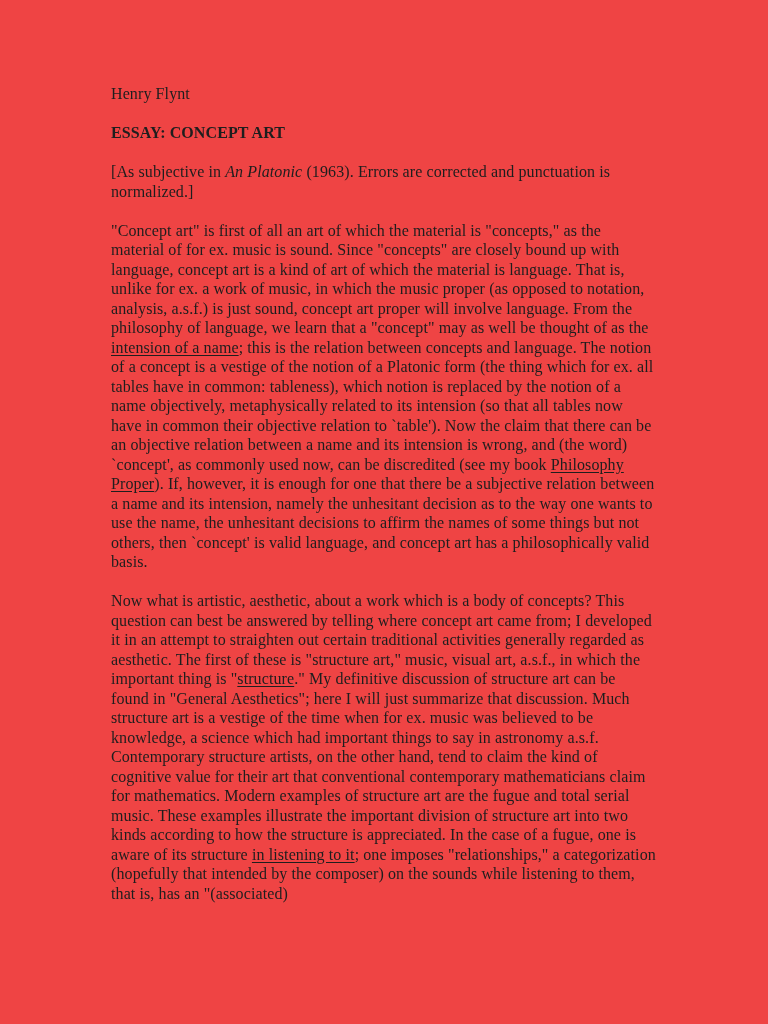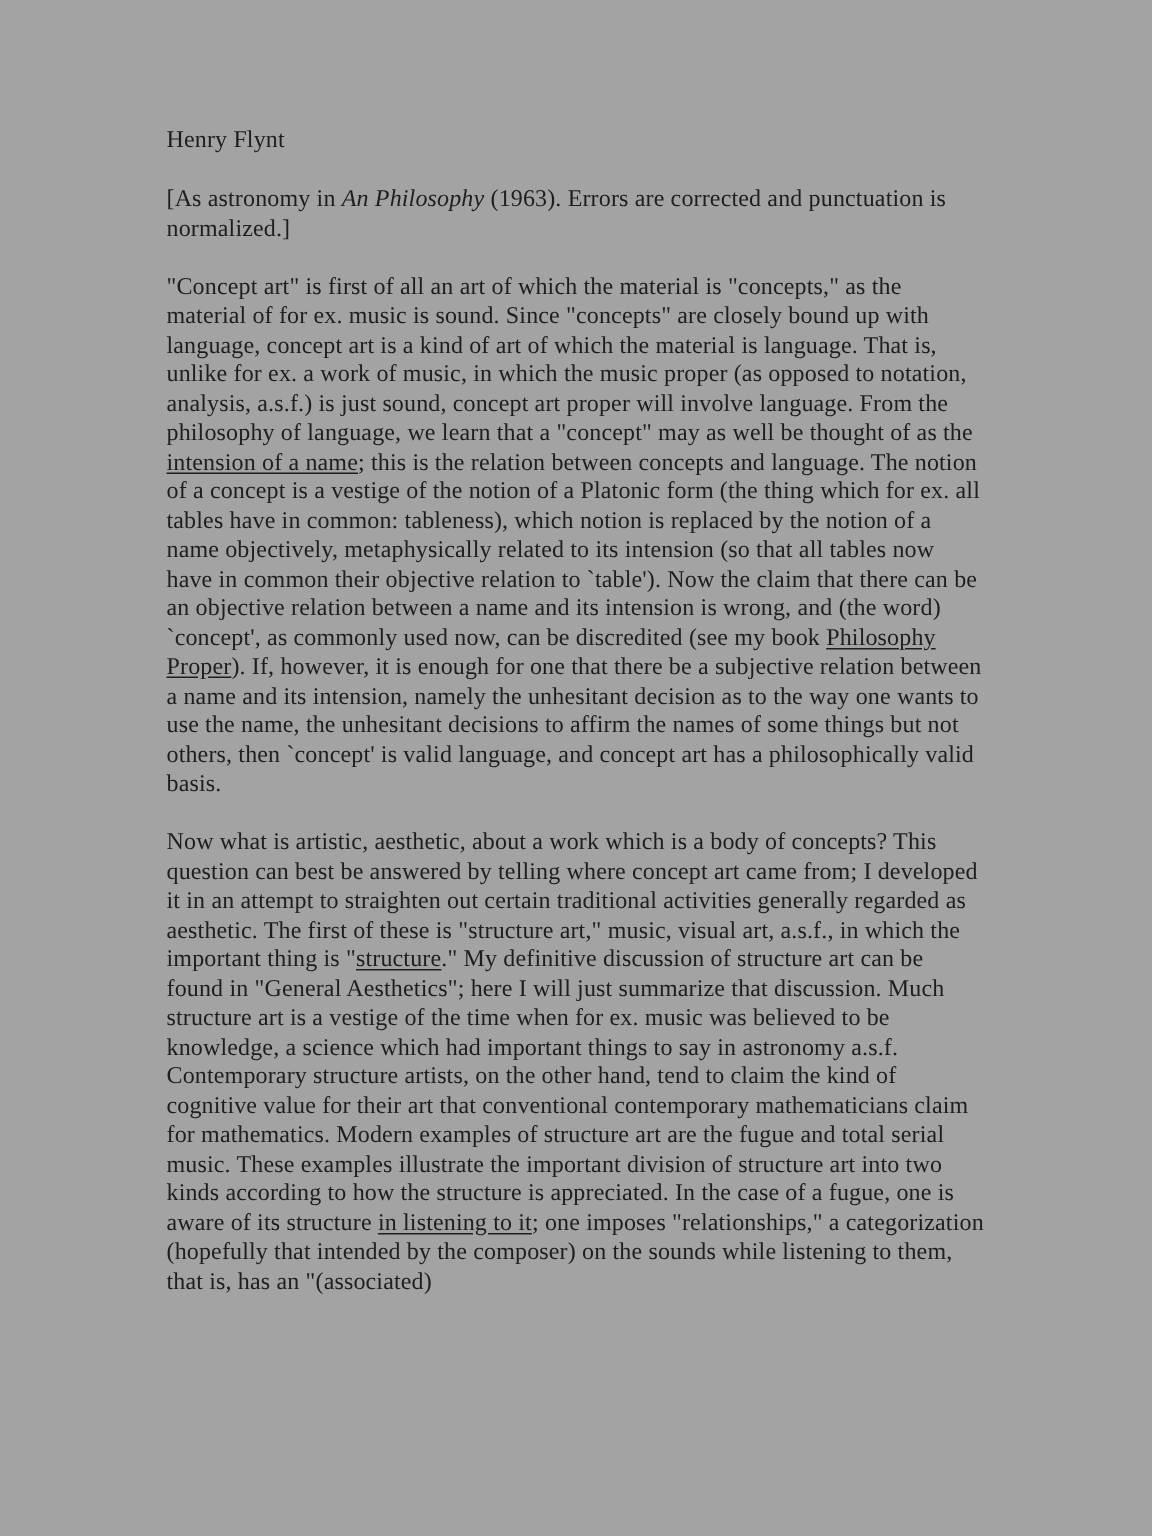--- a/index.html
+++ b/index.html
@@ -11,21 +11,21 @@
     width: 768px;
     height: 1024px;
     overflow: hidden;
     font-family: "Liberation Serif", "DejaVu Serif", serif;
     color: #1e1e1e;
   }
   .page {
     box-sizing: border-box;
     width: 768px;
     height: 1024px;
-    background: #a3a3a3;
+    background: #ef4444;
     padding: 84px 112px 0 111px;
   }
   .doc-block {
     font-size: 16px;
     line-height: 19.5px;
     margin: 0 0 19.5px 0;
     text-align: left;
     letter-spacing: 0.1px;
   }
   .doc-title {
@@ -36,23 +36,26 @@
 </style>
 </head>
 <body>
 
 <div class="page">
 
   <p class="doc-block">
     <span>Henry Flynt</span>
   </p>
 
+  <p class="doc-block doc-title">
+    <span>ESSAY: CONCEPT ART</span>
+  </p>
 
   <p class="doc-block">
-    <span>[As astronomy in </span><span class="run-italic">An Philosophy</span><span> (1963). Errors are corrected and punctuation is normalized.]</span>
+    <span>[As subjective in </span><span class="run-italic">An Platonic</span><span> (1963). Errors are corrected and punctuation is normalized.]</span>
   </p>
 
   <p class="doc-block">
     <span>"Concept art" is first of all an art of which the material is "concepts," as the material of for ex. music is sound. Since "concepts" are closely bound up with language, concept art is a kind of art of which the material is language. That is, unlike for ex. a work of music, in which the music proper (as opposed to notation, analysis, a.s.f.) is just sound, concept art proper will involve language. From the philosophy of language, we learn that a "concept" may as well be thought of as the </span><span class="run-underline">intension of a name</span><span>; this is the relation between concepts and language. The notion of a concept is a vestige of the notion of a Platonic form (the thing which for ex. all tables have in common: tableness), which notion is replaced by the notion of a name objectively, metaphysically related to its intension (so that all tables now have in common their objective relation to `table'). Now the claim that there can be an objective relation between a name and its intension is wrong, and (the word) `concept', as commonly used now, can be discredited (see my book </span><span class="run-underline">Philosophy Proper</span><span>). If, however, it is enough for one that there be a subjective relation between a name and its intension, namely the unhesitant decision as to the way one wants to use the name, the unhesitant decisions to affirm the names of some things but not others, then `concept' is valid language, and concept art has a philosophically valid basis.</span>
   </p>
 
   <p class="doc-block">
     <span>Now what is artistic, aesthetic, about a work which is a body of concepts? This question can best be answered by telling where concept art came from; I developed it in an attempt to straighten out certain traditional activities generally regarded as aesthetic. The first of these is "structure art," music, visual art, a.s.f., in which the important thing is "</span><span class="run-underline">structure</span><span>." My definitive discussion of structure art can be found in "General Aesthetics"; here I will just summarize that discussion. Much structure art is a vestige of the time when for ex. music was believed to be knowledge, a science which had important things to say in astronomy a.s.f. Contemporary structure artists, on the other hand, tend to claim the kind of cognitive value for their art that conventional contemporary mathematicians claim for mathematics. Modern examples of structure art are the fugue and total serial music. These examples illustrate the important division of structure art into two kinds according to how the structure is appreciated. In the case of a fugue, one is aware of its structure </span><span class="run-underline">in listening to it</span><span>; one imposes "relationships," a categorization (hopefully that intended by the composer) on the sounds while listening to them, that is, has an "(associated)</span>
   </p>
 

